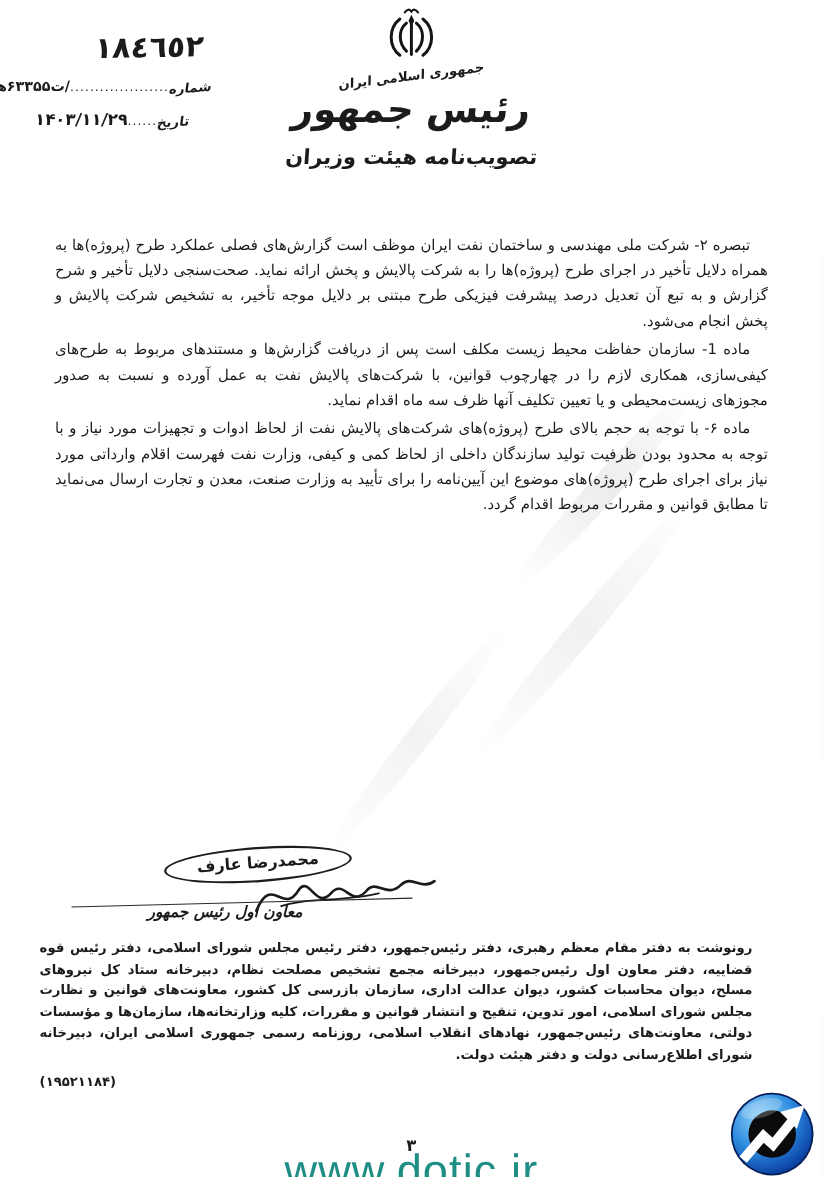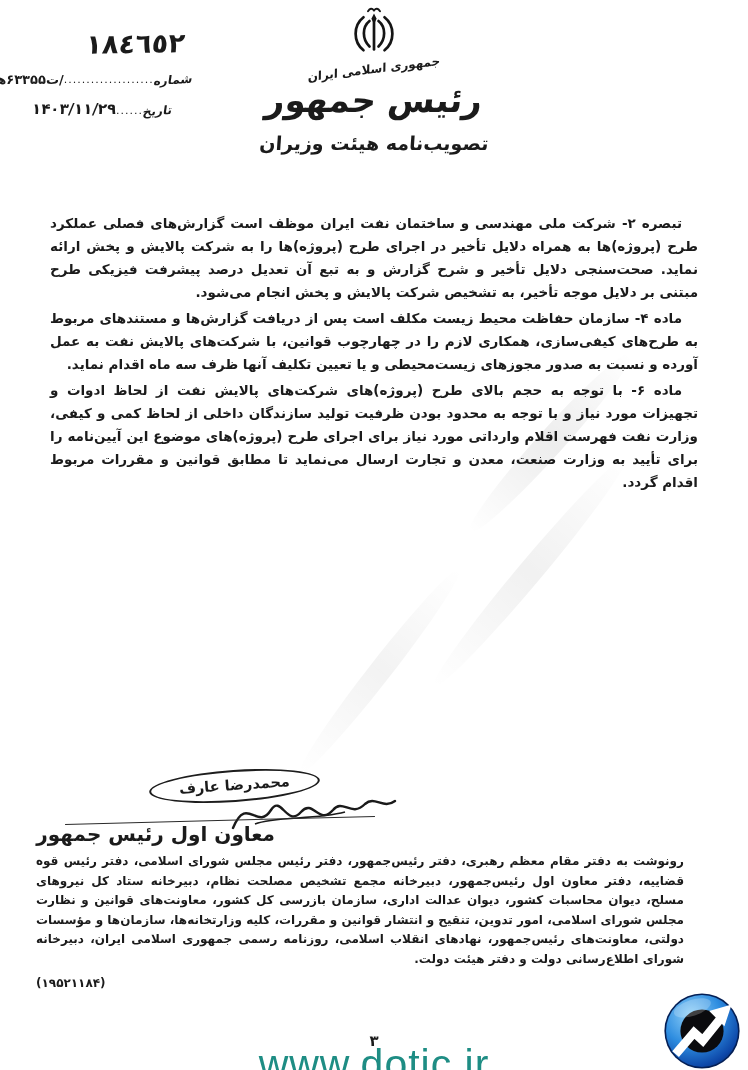--- a/index.html
+++ b/index.html
@@ -28,40 +28,40 @@
     width:340px;text-align:center;
   }
   .emblem{display:block;margin:0 auto;}
   .country-script{font-size:12px;font-weight:bold;transform:rotate(-7deg) skewX(-8deg);margin-top:2px;}
   .office-title{font-size:34px;font-weight:bold;transform:skewX(-6deg);margin-top:4px;letter-spacing:-1px;}
   .doc-type{font-size:19px;font-weight:bold;transform:skewX(-4deg);margin-top:12px;}
   
   .body-text{
     position:absolute;top:212px;right:50px;width:648px;
     direction:rtl;text-align:justify;
-    font-size:13.5px;line-height:23px;font-weight:bold;
+    font-size:13.5px;line-height:23px;font-weight:normal;
   }
   .body-text p{margin:0 0 3px 0;text-indent:16px;}
   
   .stain{position:absolute;background:linear-gradient(90deg,rgba(0,0,0,0) 0%,rgba(0,0,0,.07) 50%,rgba(0,0,0,0) 100%);
     border-radius:50%;pointer-events:none;}
   .stain.s1{top:430px;left:430px;width:240px;height:26px;transform:rotate(-48deg);}
   .stain.s2{top:560px;left:380px;width:300px;height:24px;transform:rotate(-50deg);opacity:.8;}
   .stain.s3{top:660px;left:250px;width:260px;height:22px;transform:rotate(-52deg);opacity:.7;}
   
   .signature{position:absolute;top:762px;left:70px;width:340px;height:90px;direction:rtl;}
   .sig-name{
     position:absolute;top:8px;right:90px;
     border:2px solid #1d1d1d;border-radius:50%;
     padding:5px 28px 7px 28px;font-size:14.5px;font-weight:bold;
     transform:rotate(-4deg);white-space:nowrap;
   }
   .sig-scribble{position:absolute;top:24px;right:10px;}
   .sig-line{position:absolute;top:58px;left:-5px;width:310px;border-top:1.6px solid #2a2a2a;transform:rotate(-1.5deg);}
-  .sig-title{position:absolute;top:60px;right:135px;font-size:20px;font-weight:bold;white-space:nowrap;}
+  .sig-title{position:absolute;top:60px;right:135px;font-size:14px;font-weight:bold;white-space:nowrap;font-style:italic;}
   
   .cc-block{
     position:absolute;top:852px;right:64px;width:648px;
     direction:rtl;text-align:justify;
     font-size:12px;line-height:19.5px;font-weight:bold;
   }
   .cc-number{direction:ltr;text-align:left;font-size:12px;font-weight:bold;margin-top:5px;}
   
   .page-number{position:absolute;top:1032px;left:50%;transform:translateX(-50%);font-size:15px;font-weight:bold;}
   .site-watermark{
@@ -106,21 +106,21 @@
     <div class="office-title">رئیس جمهور</div>
     <div class="doc-type">تصویب‌نامه هیئت وزیران</div>
   </div>
 
   <div class="stain s1"></div>
   <div class="stain s2"></div>
   <div class="stain s3"></div>
 
   <div class="body-text">
     <p>تبصره ۲- شرکت ملی مهندسی و ساختمان نفت ایران موظف است گزارش‌های فصلی عملکرد طرح (پروژه)ها به همراه دلایل تأخیر در اجرای طرح (پروژه)ها را به شرکت پالایش و پخش ارائه نماید. صحت‌سنجی دلایل تأخیر و شرح گزارش و به تبع آن تعدیل درصد پیشرفت فیزیکی طرح مبتنی بر دلایل موجه تأخیر، به تشخیص شرکت پالایش و پخش انجام می‌شود.</p>
-    <p>ماده ۴- سازمان حفاظت محیط زیست مکلف است پس از دریافت گزارش‌ها و مستندهای مربوط به طرح‌های کیفی‌سازی، همکاری لازم را در چهارچوب قوانین، با شرکت‌های پالایش نفت به عمل آورده و نسبت به صدور مجوزهای زیست‌محیطی و یا تعیین تکلیف آنها ظرف سه ماه اقدام نماید.</p>
+    <p>ماده 1- سازمان حفاظت محیط زیست مکلف است پس از دریافت گزارش‌ها و مستندهای مربوط به طرح‌های کیفی‌سازی، همکاری لازم را در چهارچوب قوانین، با شرکت‌های پالایش نفت به عمل آورده و نسبت به صدور مجوزهای زیست‌محیطی و یا تعیین تکلیف آنها ظرف سه ماه اقدام نماید.</p>
     <p>ماده ۶- با توجه به حجم بالای طرح (پروژه)های شرکت‌های پالایش نفت از لحاظ ادوات و تجهیزات مورد نیاز و با توجه به محدود بودن ظرفیت تولید سازندگان داخلی از لحاظ کمی و کیفی، وزارت نفت فهرست اقلام وارداتی مورد نیاز برای اجرای طرح (پروژه)های موضوع این آیین‌نامه را برای تأیید به وزارت صنعت، معدن و تجارت ارسال می‌نماید تا مطابق قوانین و مقررات مربوط اقدام گردد.</p>
   </div>
 
   <div class="signature">
     <span class="sig-name">محمدرضا عارف</span>
     <svg class="sig-scribble" width="175" height="55" viewBox="0 0 175 55" aria-hidden="true">
       <path d="M8 42 C22 8 32 46 46 24 C56 8 62 42 76 26 C88 12 94 40 108 24 C118 12 126 32 140 18 C150 9 158 24 170 15" stroke="#1a1a1a" stroke-width="2.4" fill="none" stroke-linecap="round"></path>
       <path d="M30 38 C50 30 90 34 120 26" stroke="#1a1a1a" stroke-width="1.6" fill="none"></path>
     </svg>
     <div class="sig-line"></div>

